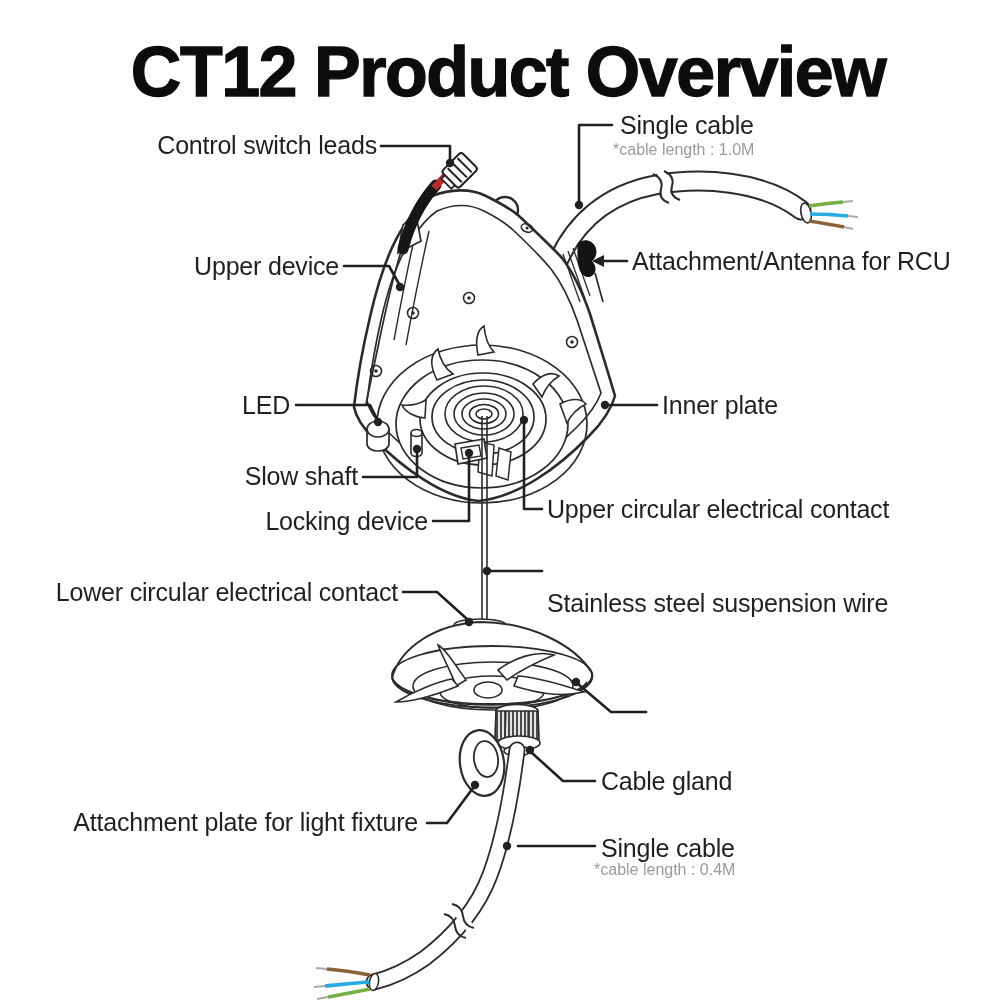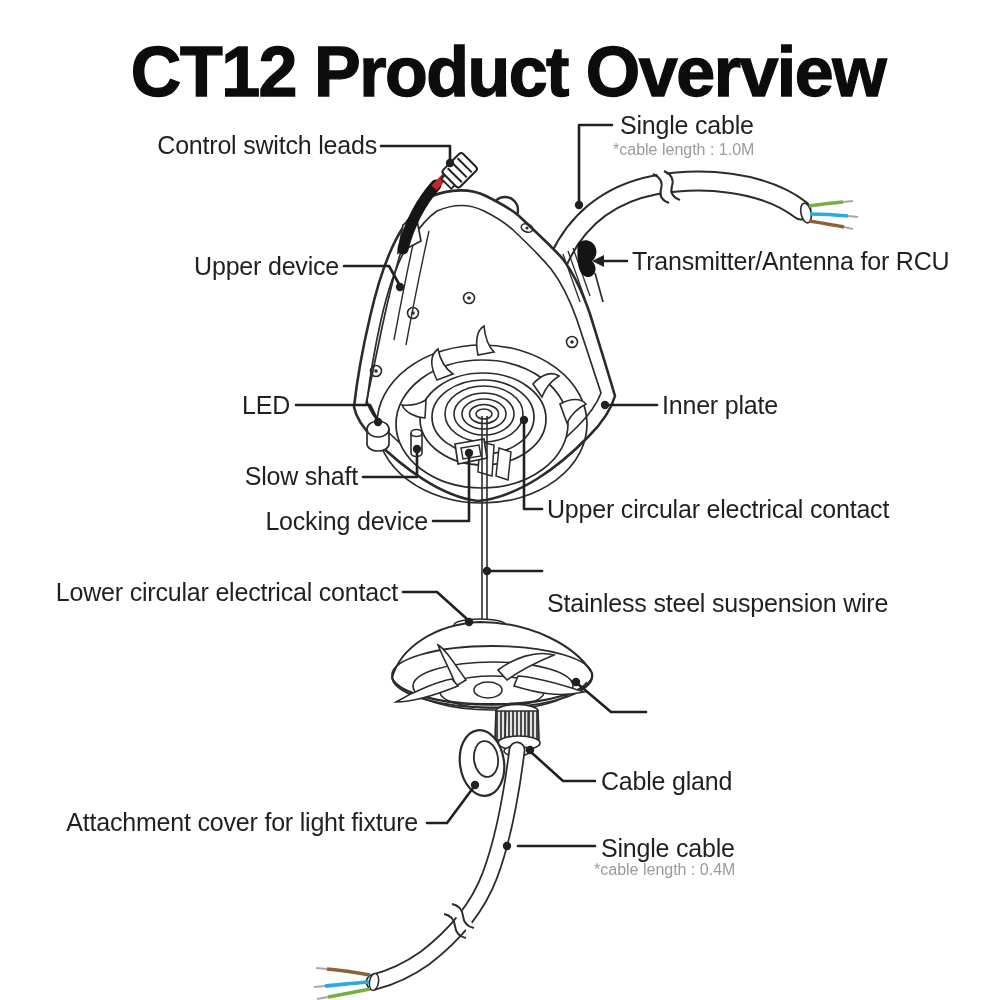--- a/index.html
+++ b/index.html
@@ -216,26 +216,26 @@
       <circle cx="475" cy="785" r="4.2"></circle>
       <circle cx="507" cy="846" r="4.2"></circle>
       <polygon points="592,261 604,255 604,267"></polygon>
     </g>
   </svg>
 
   <div class="lbl ra" style="right:623px;top:132px">Control switch leads</div>
   <div class="lbl" style="left:620px;top:112px">Single cable</div>
   <div class="note" style="left:613px;top:142px">*cable length : 1.0M</div>
   <div class="lbl ra" style="right:661px;top:253px">Upper device</div>
-  <div class="lbl" style="left:632px;top:248px">Transmitter/Antenna for RCU</div>
+  <div class="lbl" style="left:632px;top:248px">Attachment/Antenna for RCU</div>
   <div class="lbl ra" style="right:710px;top:392px">LED</div>
   <div class="lbl" style="left:662px;top:392px">Inner plate</div>
   <div class="lbl ra" style="right:642px;top:463px">Slow shaft</div>
   <div class="lbl" style="left:547px;top:496px">Upper circular electrical contact</div>
   <div class="lbl ra" style="right:572px;top:508px">Locking device</div>
   <div class="lbl" style="left:547px;top:590px">Stainless steel suspension wire</div>
   <div class="lbl ra" style="right:602px;top:579px">Lower circular electrical contact</div>
   <div class="lbl" style="left:601px;top:768px">Cable gland</div>
-  <div class="lbl ra" style="right:582px;top:809px">Attachment cover for light fixture</div>
+  <div class="lbl ra" style="right:582px;top:809px">Attachment plate for light fixture</div>
   <div class="lbl" style="left:601px;top:835px">Single cable</div>
   <div class="note" style="left:594px;top:862px">*cable length : 0.4M</div>
 
 </div>
 
 </body></html>

